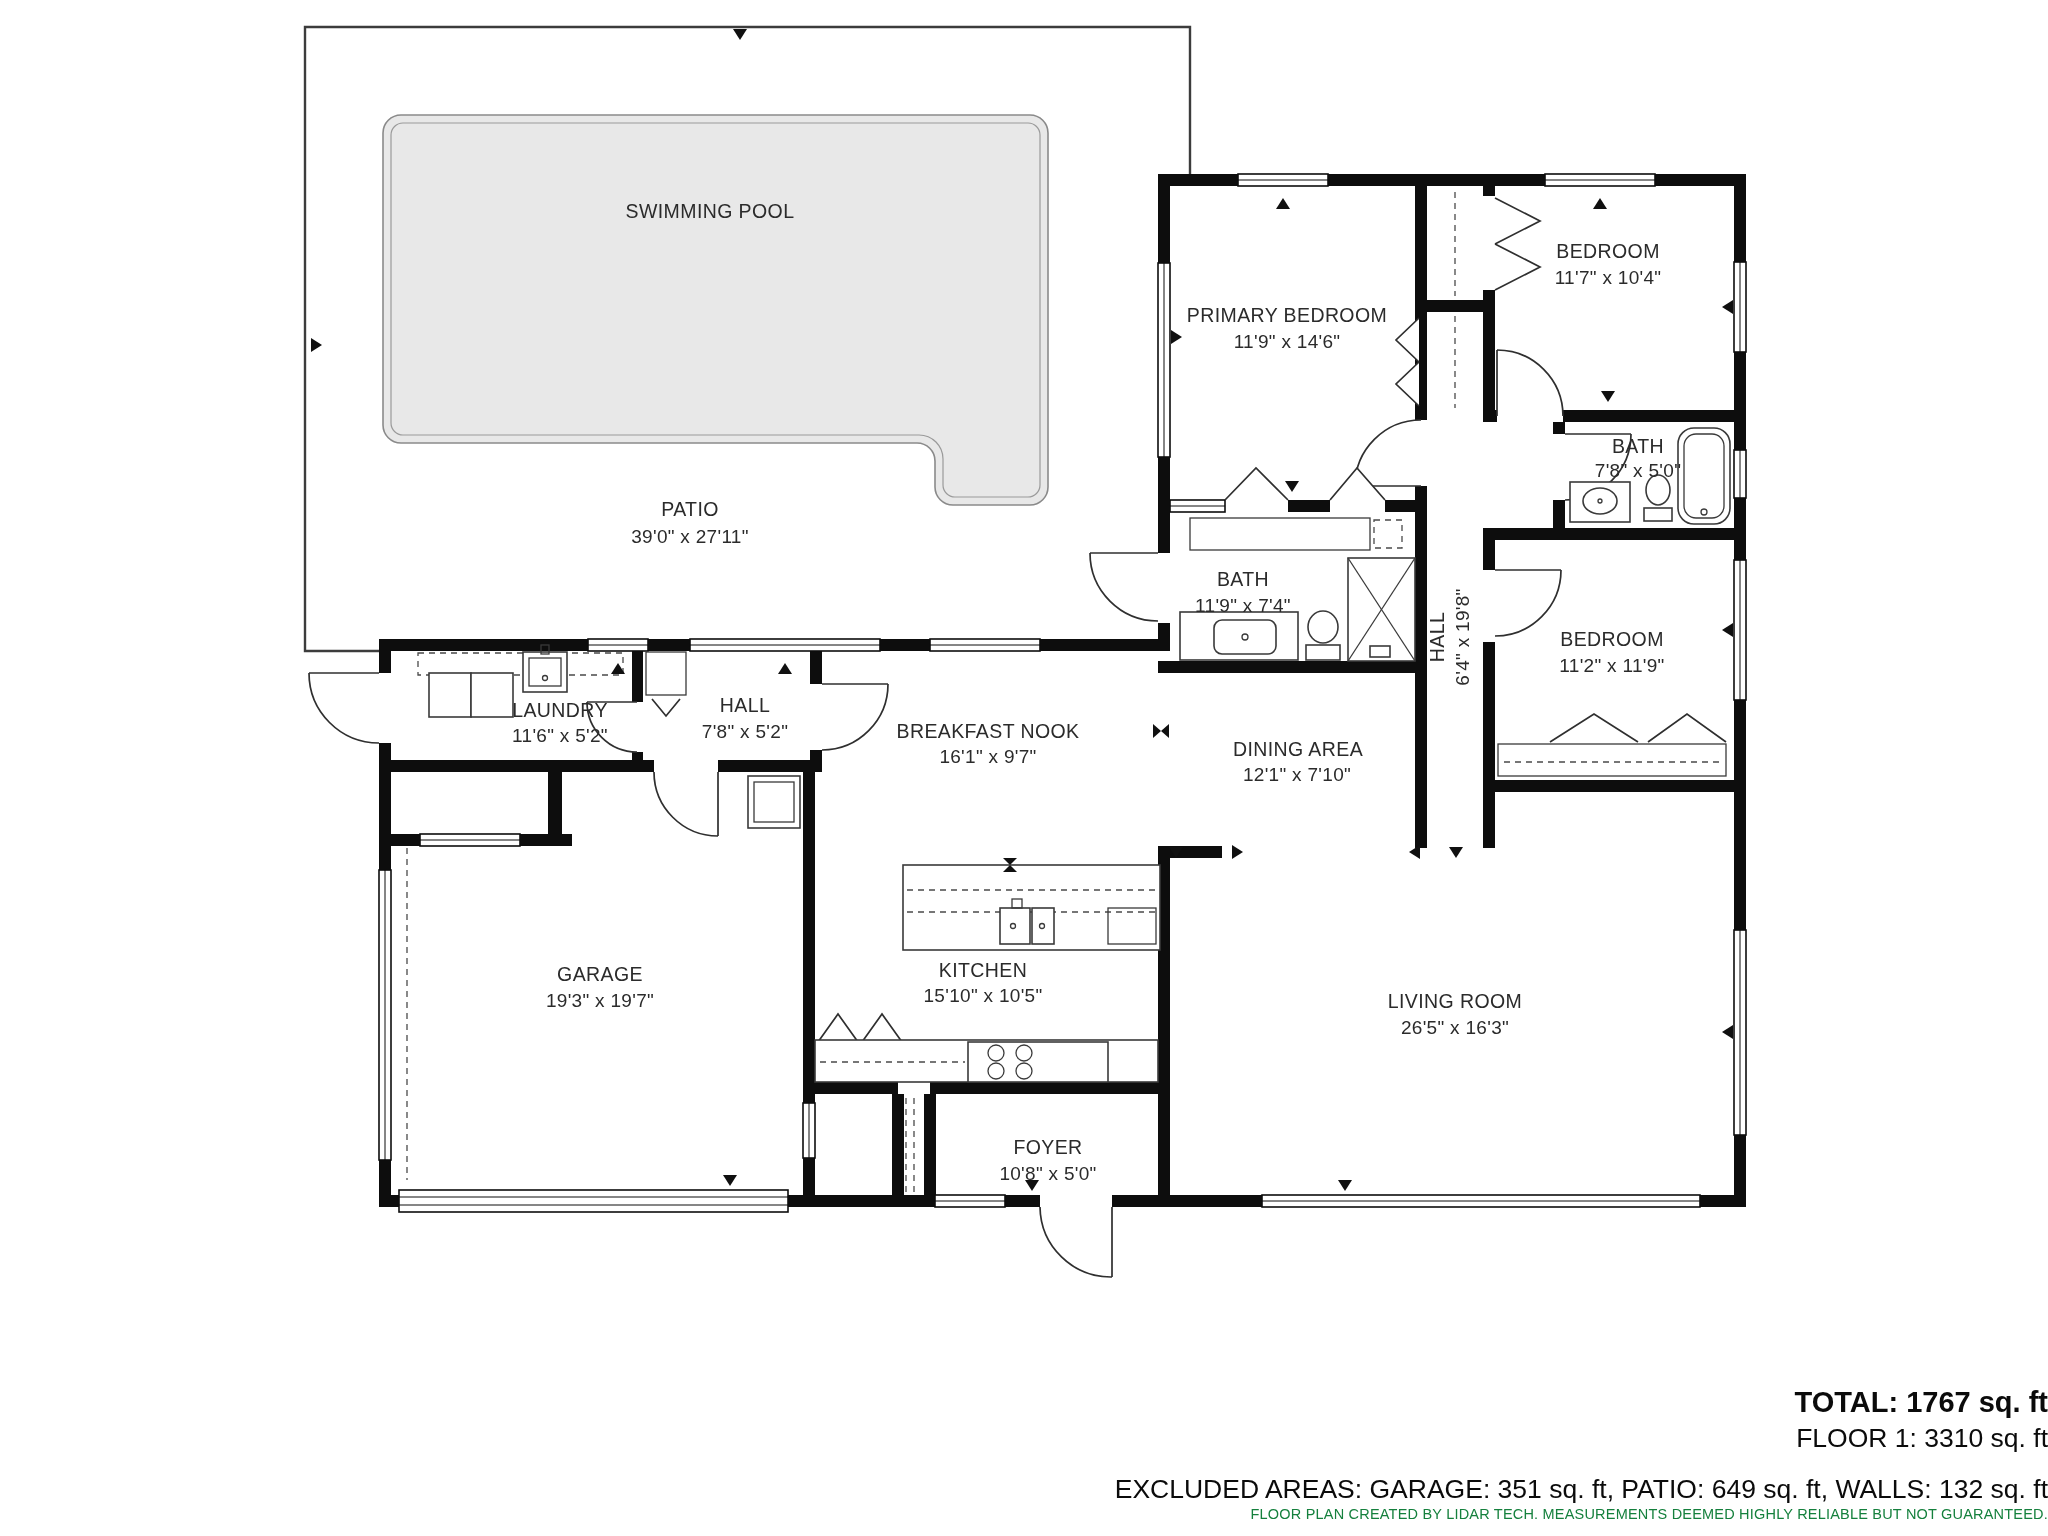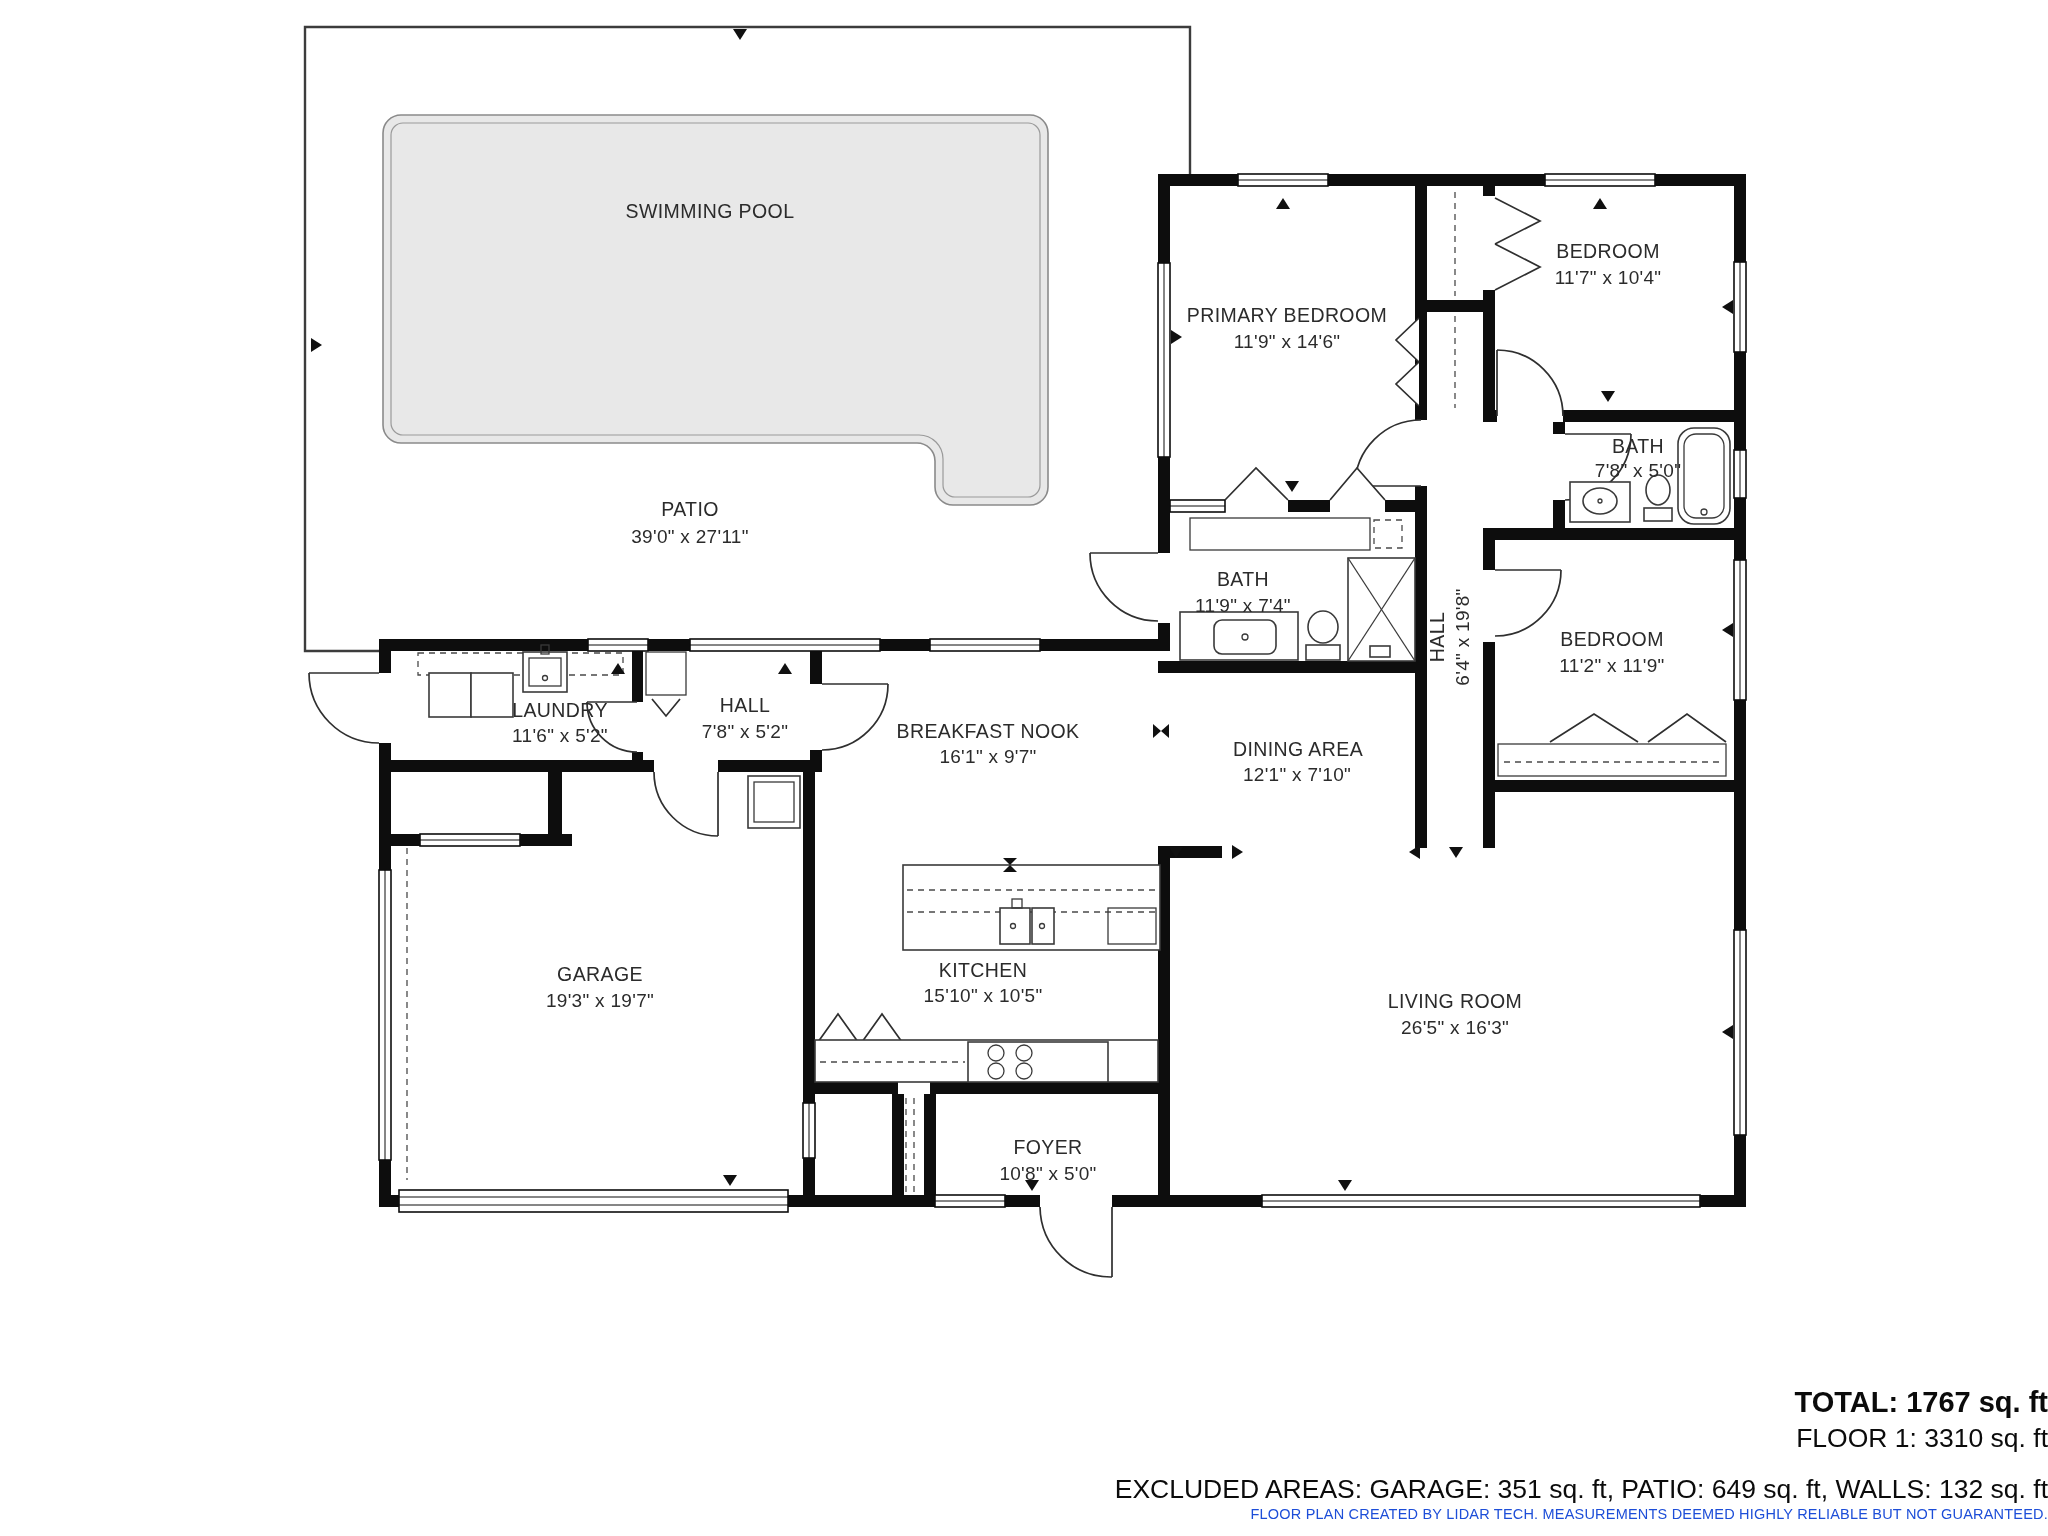--- a/index.html
+++ b/index.html
@@ -17,21 +17,21 @@
   .arrow{fill:#101010;stroke:none;}
   .roomlabel{font-family:"Liberation Sans",sans-serif;font-size:19.5px;fill:#2b2b2b;letter-spacing:.4px;}
   .roomdim{font-family:"Liberation Sans",sans-serif;font-size:19px;fill:#2b2b2b;letter-spacing:.3px;}
   .patio-edge{fill:none;stroke:#3c3c3c;stroke-width:2.4;}
   .pool-outer{fill:#e8e8e8;stroke:#8a8a8a;stroke-width:1.6;}
   .pool-inner{fill:none;stroke:#9a9a9a;stroke-width:1.2;}
   .summary{position:absolute;left:0;width:100%;text-align:right;color:#0b0b0b;}
   #sum-total{top:1386px;font-size:29px;font-weight:700;}
   #sum-floor{top:1423px;font-size:26.5px;font-weight:400;}
   #sum-excluded{top:1456px;font-size:26.5px;font-weight:400;margin-top:18px;}
-  #sum-disclaimer{top:1506px;font-size:14.5px;font-weight:400;color:#1d4ed8;letter-spacing:.2px;}
+  #sum-disclaimer{top:1506px;font-size:14.5px;font-weight:400;color:#15803d;letter-spacing:.2px;}
 </style>
 </head>
 <body>
 
 <div id="plan-wrap">
 <svg width="2048" height="1536" viewBox="0 0 2048 1536">
 
   <g>
     <path class="patio-edge" d="M1190,180 L1190,27 L305,27 L305,651 L383,651"></path>
   </g>

